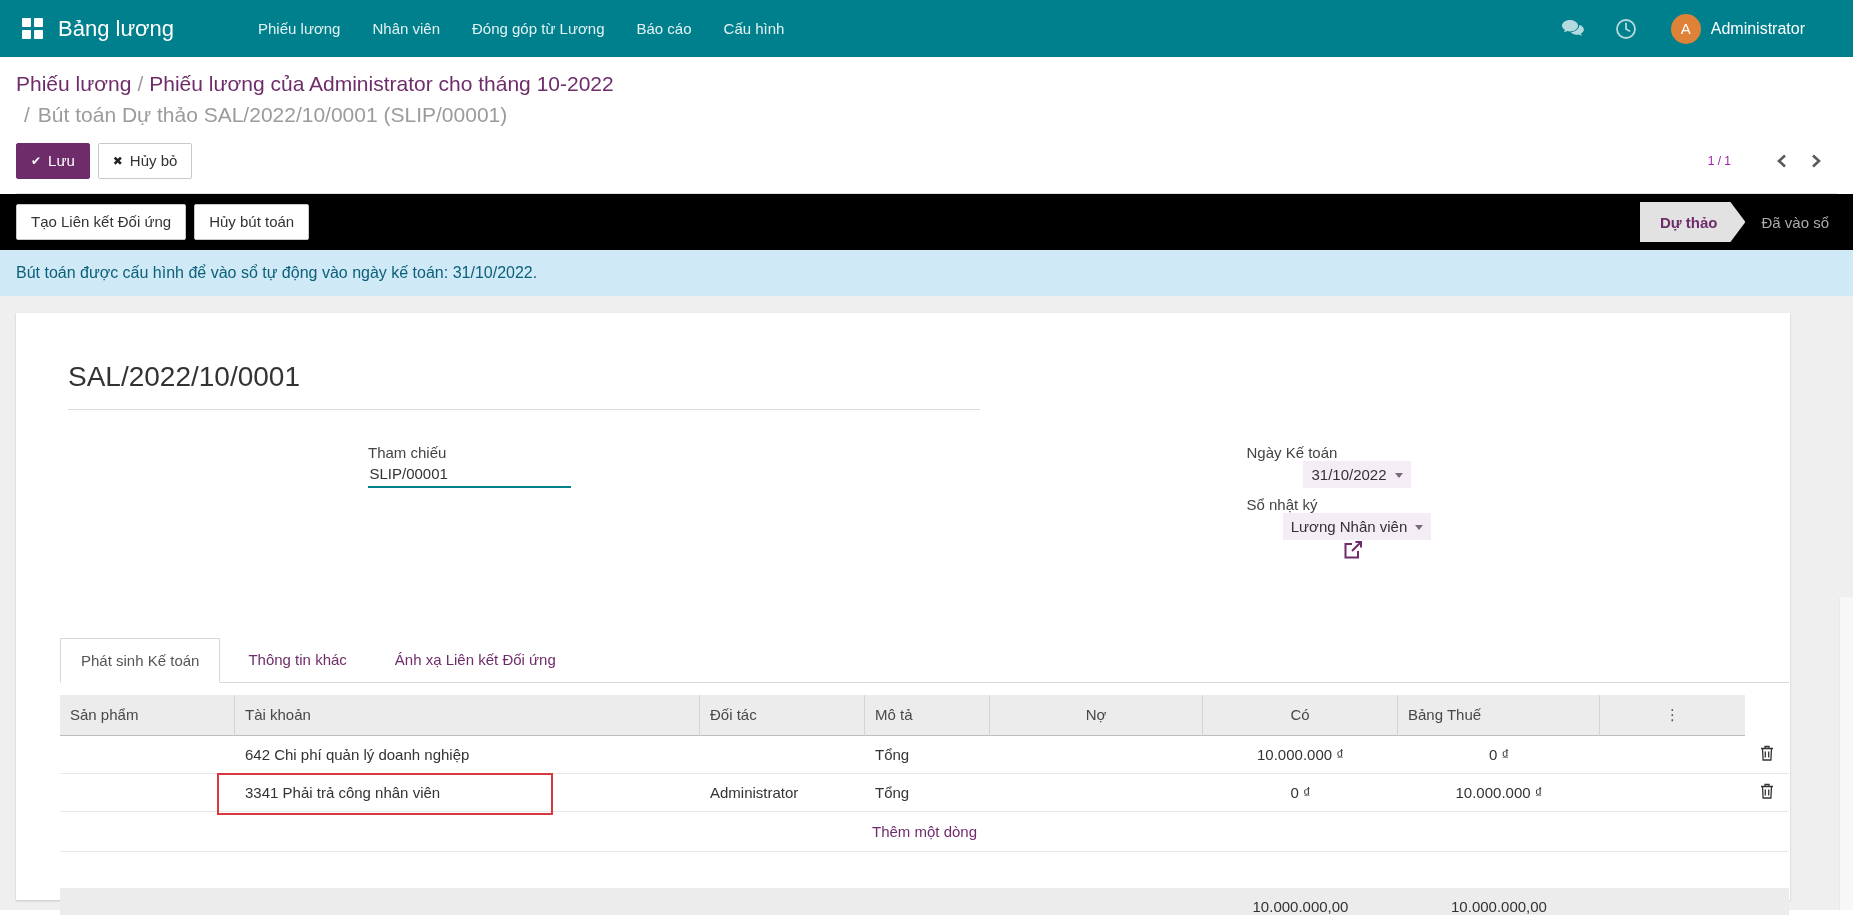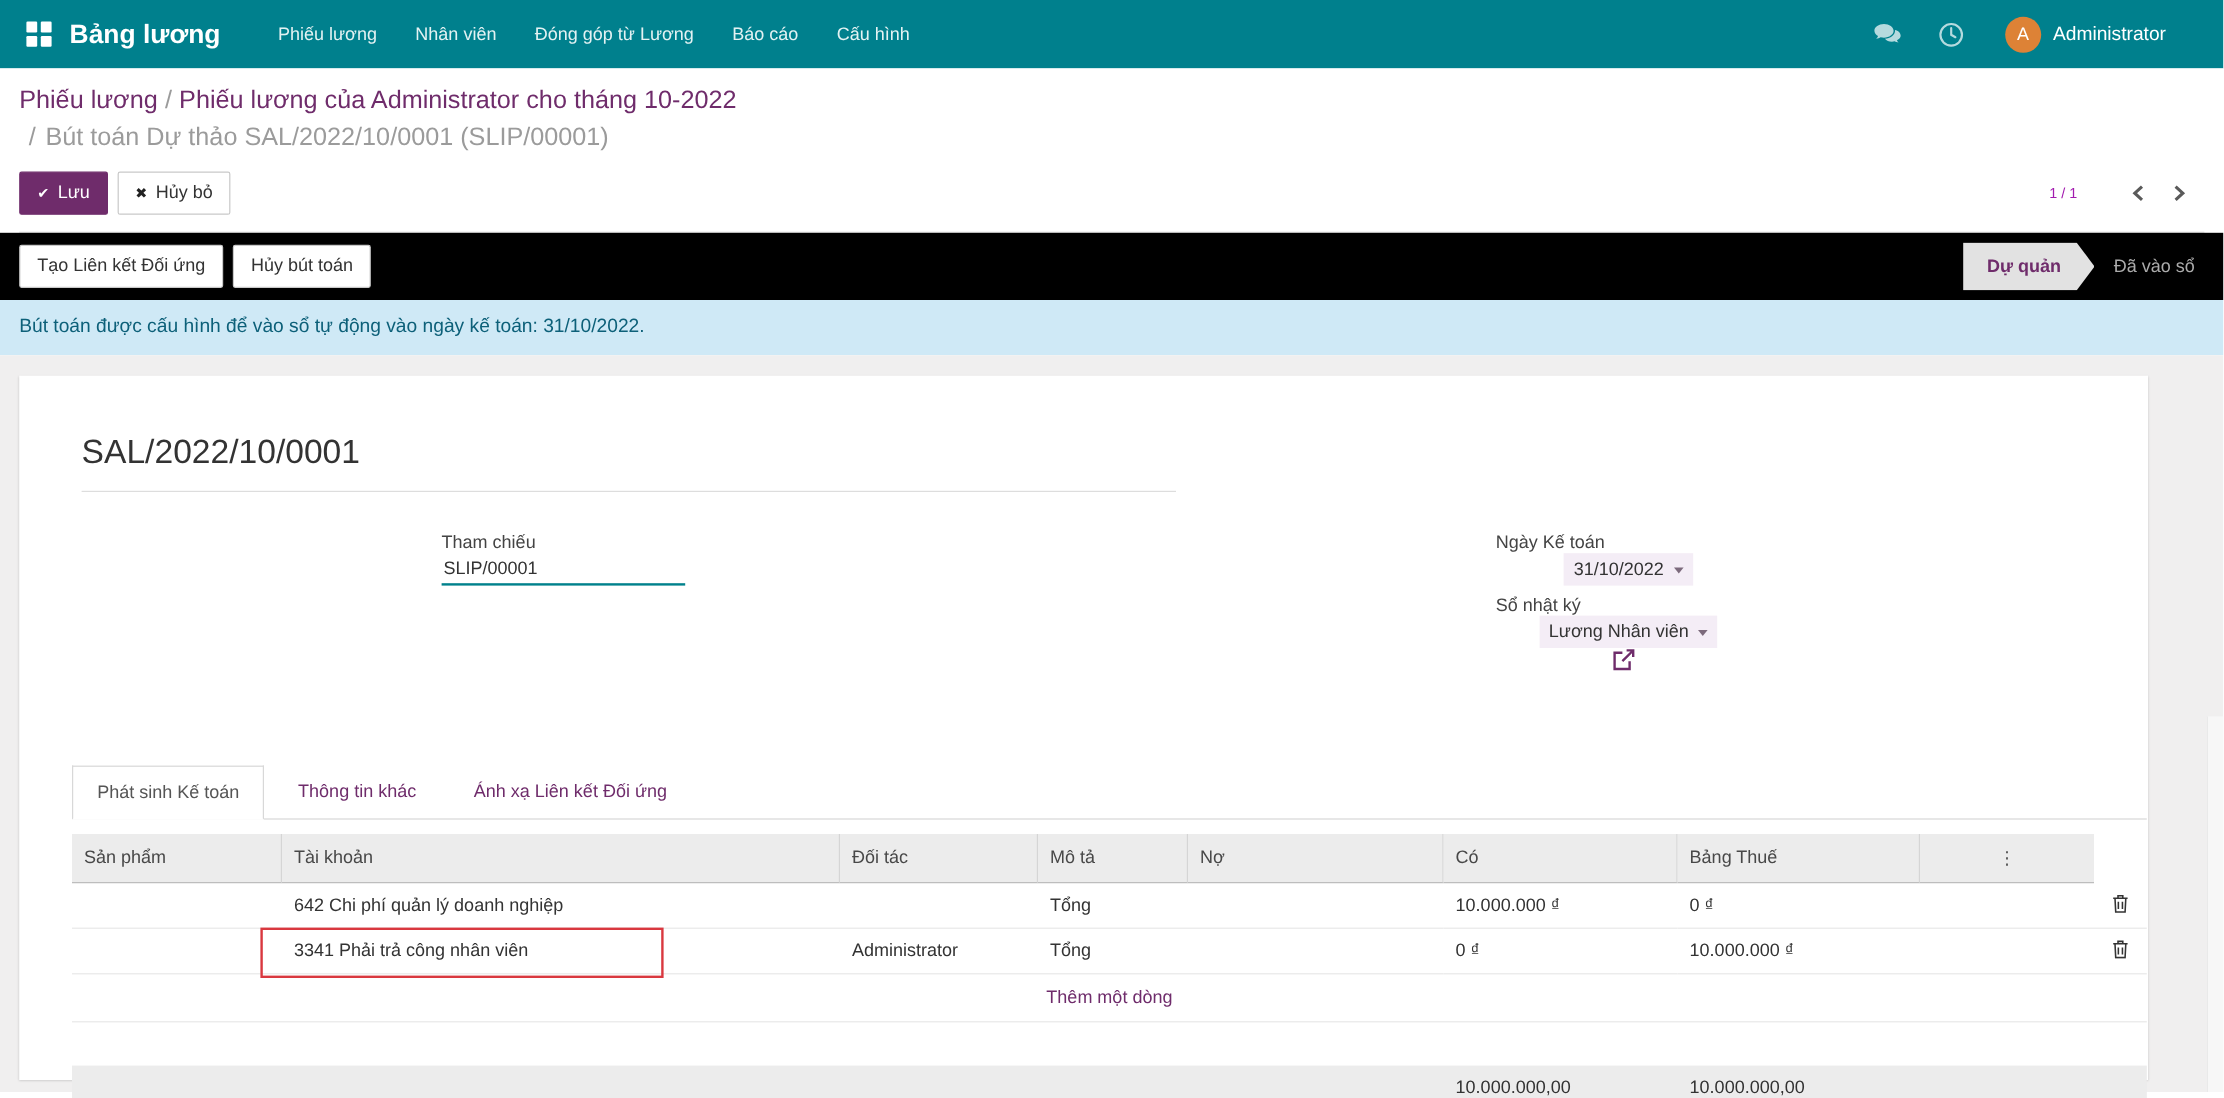--- a/index.html
+++ b/index.html
@@ -8,21 +8,21 @@
   }
   *{box-sizing:border-box;}
   html,body{margin:0;padding:0;}
   body{font-family:"Liberation Sans","DejaVu Sans",sans-serif;color:#333;}
   .page{width:1853px;height:915px;background:#fff;position:relative;overflow:hidden;}
 
   
   .nav{height:57px;background:var(--navbar);display:flex;align-items:center;padding:0 0 0 14px;}
   .apps-icon{width:22px;height:22px;display:grid;grid-template-columns:9px 9px;grid-template-rows:9px 9px;gap:3px;margin:0 14px 0 8px;cursor:pointer;}
   .apps-icon span{background:#fff;border-radius:1px;}
-  .app-name{color:#fff;font-size:22px;font-weight:bold;margin-right:32px;cursor:pointer;}
+  .app-name{color:#fff;font-size:22px;font-weight:normal;margin-right:68px;cursor:pointer;}
   .nav-item{color:#e3f2f3;font-size:15px;padding:0 16px;line-height:57px;cursor:pointer;}
   .nav-right{margin-left:auto;display:flex;align-items:center;padding-right:48px;}
   .systray-icon{margin-left:30px;cursor:pointer;display:flex;align-items:center;}
   .avatar{width:30px;height:30px;border-radius:50%;background:var(--avatar_bg);color:#fff;font-size:15px;display:flex;align-items:center;justify-content:center;margin-left:34px;}
   .user-name{color:#fff;font-size:16px;margin-left:10px;cursor:pointer;}
 
   
   .control-panel{padding:12px 16px 0 16px;background:#fff;}
   .bc-line1{font-size:21px;line-height:30px;}
   .bc-link{color:var(--accent);cursor:pointer;}
@@ -74,21 +74,21 @@
   .tab{font-size:15px;padding:13px 20px;cursor:pointer;}
   .tab.active{background:#fff;border:1px solid #d8d8d8;border-bottom:1px solid #fff;margin-bottom:-1px;color:#555;}
   .tab.inactive{color:var(--accent);margin-left:8px;}
 
   
   .table-wrap{margin-top:12px;width:1729px;position:relative;}
   .grid-row{display:grid;grid-template-columns:175px 465px 165px 125px 213px 195px 202px 145px 44px;}
   .th{background:#ececec;font-size:15px;color:#484848;padding:11px 10px;border-right:1px solid #d5d5d5;border-bottom:1px solid #bdbdbd;white-space:nowrap;overflow:hidden;cursor:pointer;}
   .th:last-child{border-right:none;text-align:center;color:#555;}
   .td{font-size:15px;color:#333;padding:10px 10px;border-bottom:1px solid #e8e8e8;white-space:nowrap;overflow:hidden;}
-  .num{text-align:left;}
+  .num{text-align:center;}
   .td-icon{text-align:center;cursor:pointer;padding-top:9px;}
   .add-line-row{border-bottom:1px solid #e8e8e8;}
   .add-line{color:var(--accent);font-size:15px;padding:11px 16px;cursor:pointer;text-align:center;}
   .totals-row{margin-top:36px;background:#ececec;}
   .totals-row .td{border-bottom:none;padding:10px 10px;color:#333;}
   .red-box{position:absolute;left:157px;top:78px;width:336px;height:42px;border:2px solid var(--highlight_red);pointer-events:none;}
 
   
   .scroll-strip{position:absolute;right:0;top:301px;bottom:0;width:14px;background:#f7f7f7;border-left:1px solid #e9e9e9;}
 
@@ -165,21 +165,21 @@
   </div>
 
   <div class="statusbar">
     <div class="btn btn-default">
       <span>Tạo Liên kết Đối ứng</span>
     </div>
     <div class="btn btn-default">
       <span>Hủy bút toán</span>
     </div>
     <div class="status-widget">
-      <div class="status-step active">Dự quản</div>
+      <div class="status-step active">Dự thảo</div>
       <div class="status-step">Đã vào sổ</div>
     </div>
   </div>
 
   <div class="banner">Bút toán được cấu hình để vào sổ tự động vào ngày kế toán: 31/10/2022.</div>
 
   <div class="content">
     <div class="sheet">
       <div class="doc-title">SAL/2022/10/0001</div>
 

